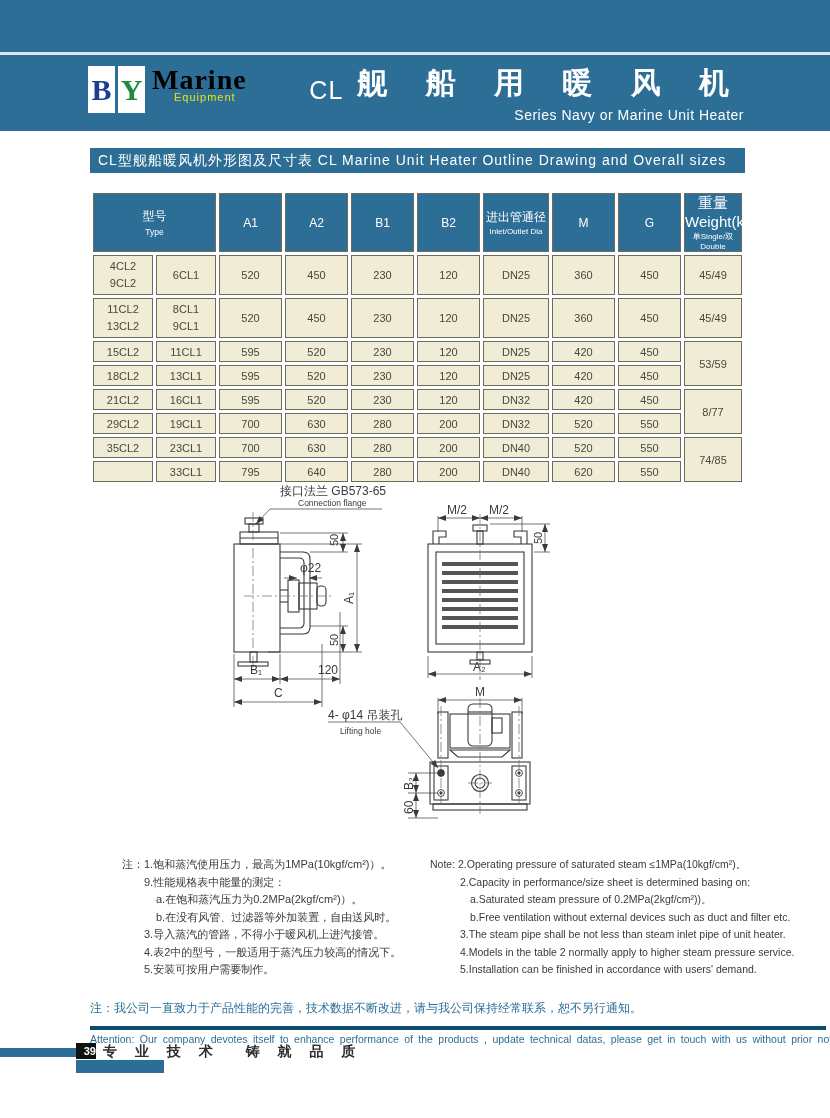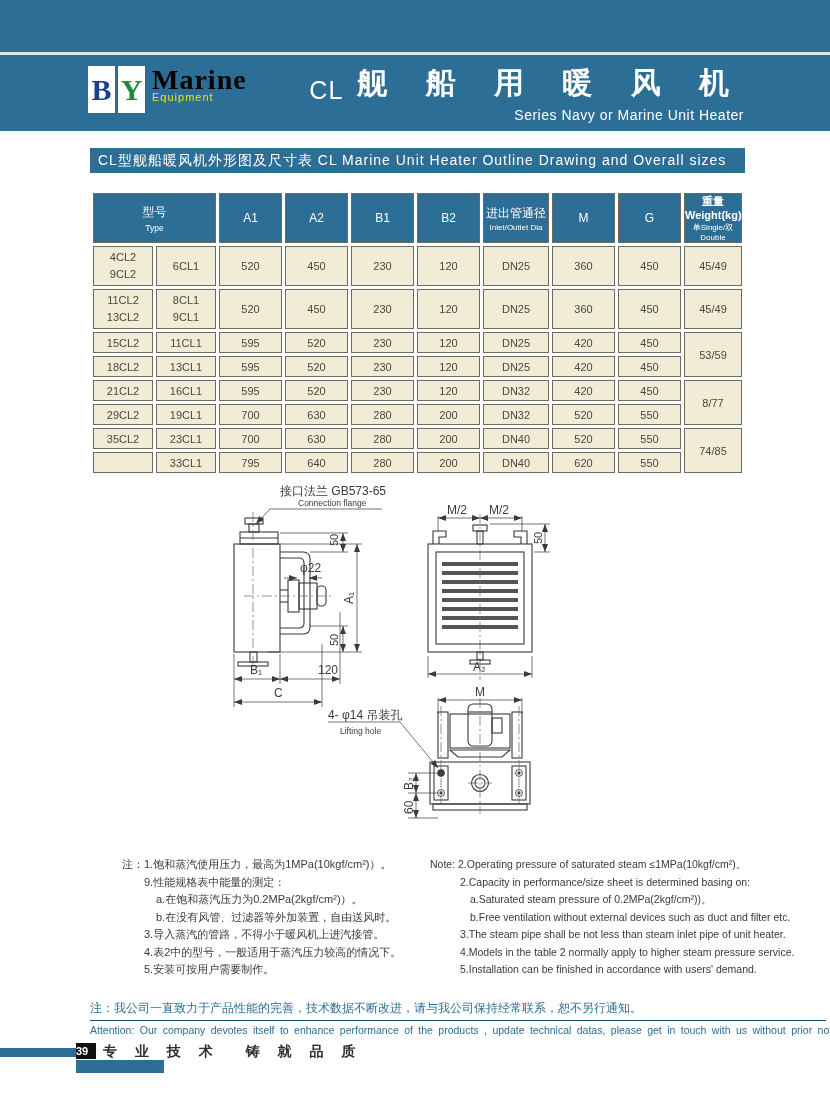--- a/index.html
+++ b/index.html
@@ -10,64 +10,64 @@
   .top-block{position:absolute;left:0;top:0;width:830px;height:52px;background:#2d6e96;}
   .top-sep{position:absolute;left:0;top:52px;width:830px;height:3px;background:#d9e6ef;}
   .header-band{position:absolute;left:0;top:55px;width:830px;height:76px;background:#2d6e96;}
   .logo{position:absolute;left:88px;top:11px;display:flex;align-items:flex-start;}
   .logo-box{width:27px;height:47px;background:#ffffff;display:flex;align-items:center;justify-content:center;
             font-family:"Liberation Serif",serif;font-weight:bold;font-size:30px;margin-right:3px;}
   .logo-b{color:#1c3f96;}
   .logo-y{color:#1e8c3c;}
   .logo-text{margin-left:4px;line-height:1;}
   .logo-marine{font-family:"Liberation Serif",serif;font-weight:bold;font-size:28px;color:#000000;letter-spacing:1px;}
-  .logo-equip{font-size:11px;color:#e9e411;margin-top:-2px;letter-spacing:1px;}
+  .logo-equip{font-size:11px;color:#e9e411;margin-top:-2px;letter-spacing:1px;margin-left:22px;}
   .head-title{position:absolute;right:86px;top:8px;text-align:right;color:#fff;}
   .head-row{white-space:nowrap;}
   .head-cl{font-size:25px;vertical-align:-6px;margin-right:14px;letter-spacing:1px;}
   .head-cn{font-size:30px;font-weight:bold;letter-spacing:15px;}
   .head-en{font-size:14px;margin-top:2px;letter-spacing:0.5px;}
 
   
   .section-title{position:absolute;left:90px;top:148px;width:655px;height:25px;background:#2d6e96;color:#fff;
                  font-size:14px;line-height:25px;padding-left:8px;box-sizing:border-box;letter-spacing:1px;white-space:nowrap;}
 
   
   table.dim{position:absolute;left:90px;top:190px;width:655px;border-collapse:separate;border-spacing:3px;table-layout:fixed;}
   table.dim th,table.dim td{border:1px solid #6b6b60;text-align:center;vertical-align:middle;padding:0;}
   table.dim th{background:#2d6e96;color:#ffffff;font-weight:normal;font-size:12px;height:40px;}
   table.dim td{background:#f0ecd6;color:#4a473d;font-size:11px;height:19px;}
   table.dim tr.r2 td{height:38px;}
   th .sub{font-size:8px;display:block;margin-top:1px;}
   th .sub2{font-size:8.5px;display:block;margin-top:2px;}
-  th .wline{font-size:11px;display:block;font-weight:bold;}
+  th .wline{font-size:15px;display:block;}
   td .ln{display:block;line-height:17px;}
 
   
   .drawings{position:absolute;left:150px;top:466px;width:510px;height:398px;}
   svg text{fill:#3a3a3a;font-family:"Liberation Sans",sans-serif;}
 
   
   .notes-cn{position:absolute;left:90px;top:856px;width:315px;color:#3a3a3a;font-size:11px;line-height:17.5px;}
   .notes-en{position:absolute;left:398px;top:856px;width:360px;color:#3a3a3a;font-size:10.5px;line-height:17.5px;white-space:nowrap;}
   .nl{white-space:nowrap;margin-left:32px;}
   .ind1{padding-left:22px;}
   .ind2{padding-left:34px;}
   .eind1{padding-left:30px;}
   .eind2{padding-left:40px;}
 
   
   .attention{position:absolute;left:90px;top:1000px;width:736px;color:#2d6e96;}
-  .att-cn{font-size:12px;border-bottom:1px solid #0c4a6e;padding-bottom:3px;white-space:nowrap;}
+  .att-cn{font-size:12px;border-bottom:4px solid #0c4a6e;padding-bottom:9px;white-space:nowrap;}
   .att-en{font-size:10.5px;margin-top:3px;word-spacing:2.5px;white-space:nowrap;}
 
   
   .foot-bar{position:absolute;left:0;top:1048px;width:76px;height:9px;background:#2d6e96;}
   .foot-page{position:absolute;left:76px;top:1043px;width:20px;height:16px;background:#111;color:#fff;
-             font-size:11px;font-weight:bold;text-align:left;line-height:16px;}
+             font-size:11px;font-weight:bold;text-align:right;line-height:16px;}
   .foot-slogan{position:absolute;left:103px;top:1043px;font-size:14px;font-weight:bold;color:#2f2f2f;white-space:nowrap;}
   .foot-slogan .sl{letter-spacing:7px;text-align:right;}
   .foot-slogan .gap{display:inline-block;width:26px;}
   .foot-rect{position:absolute;left:76px;top:1060px;width:88px;height:13px;background:#2d6e96;}
 </style>
 </head>
 <body>
 
 <div class="page">
 

